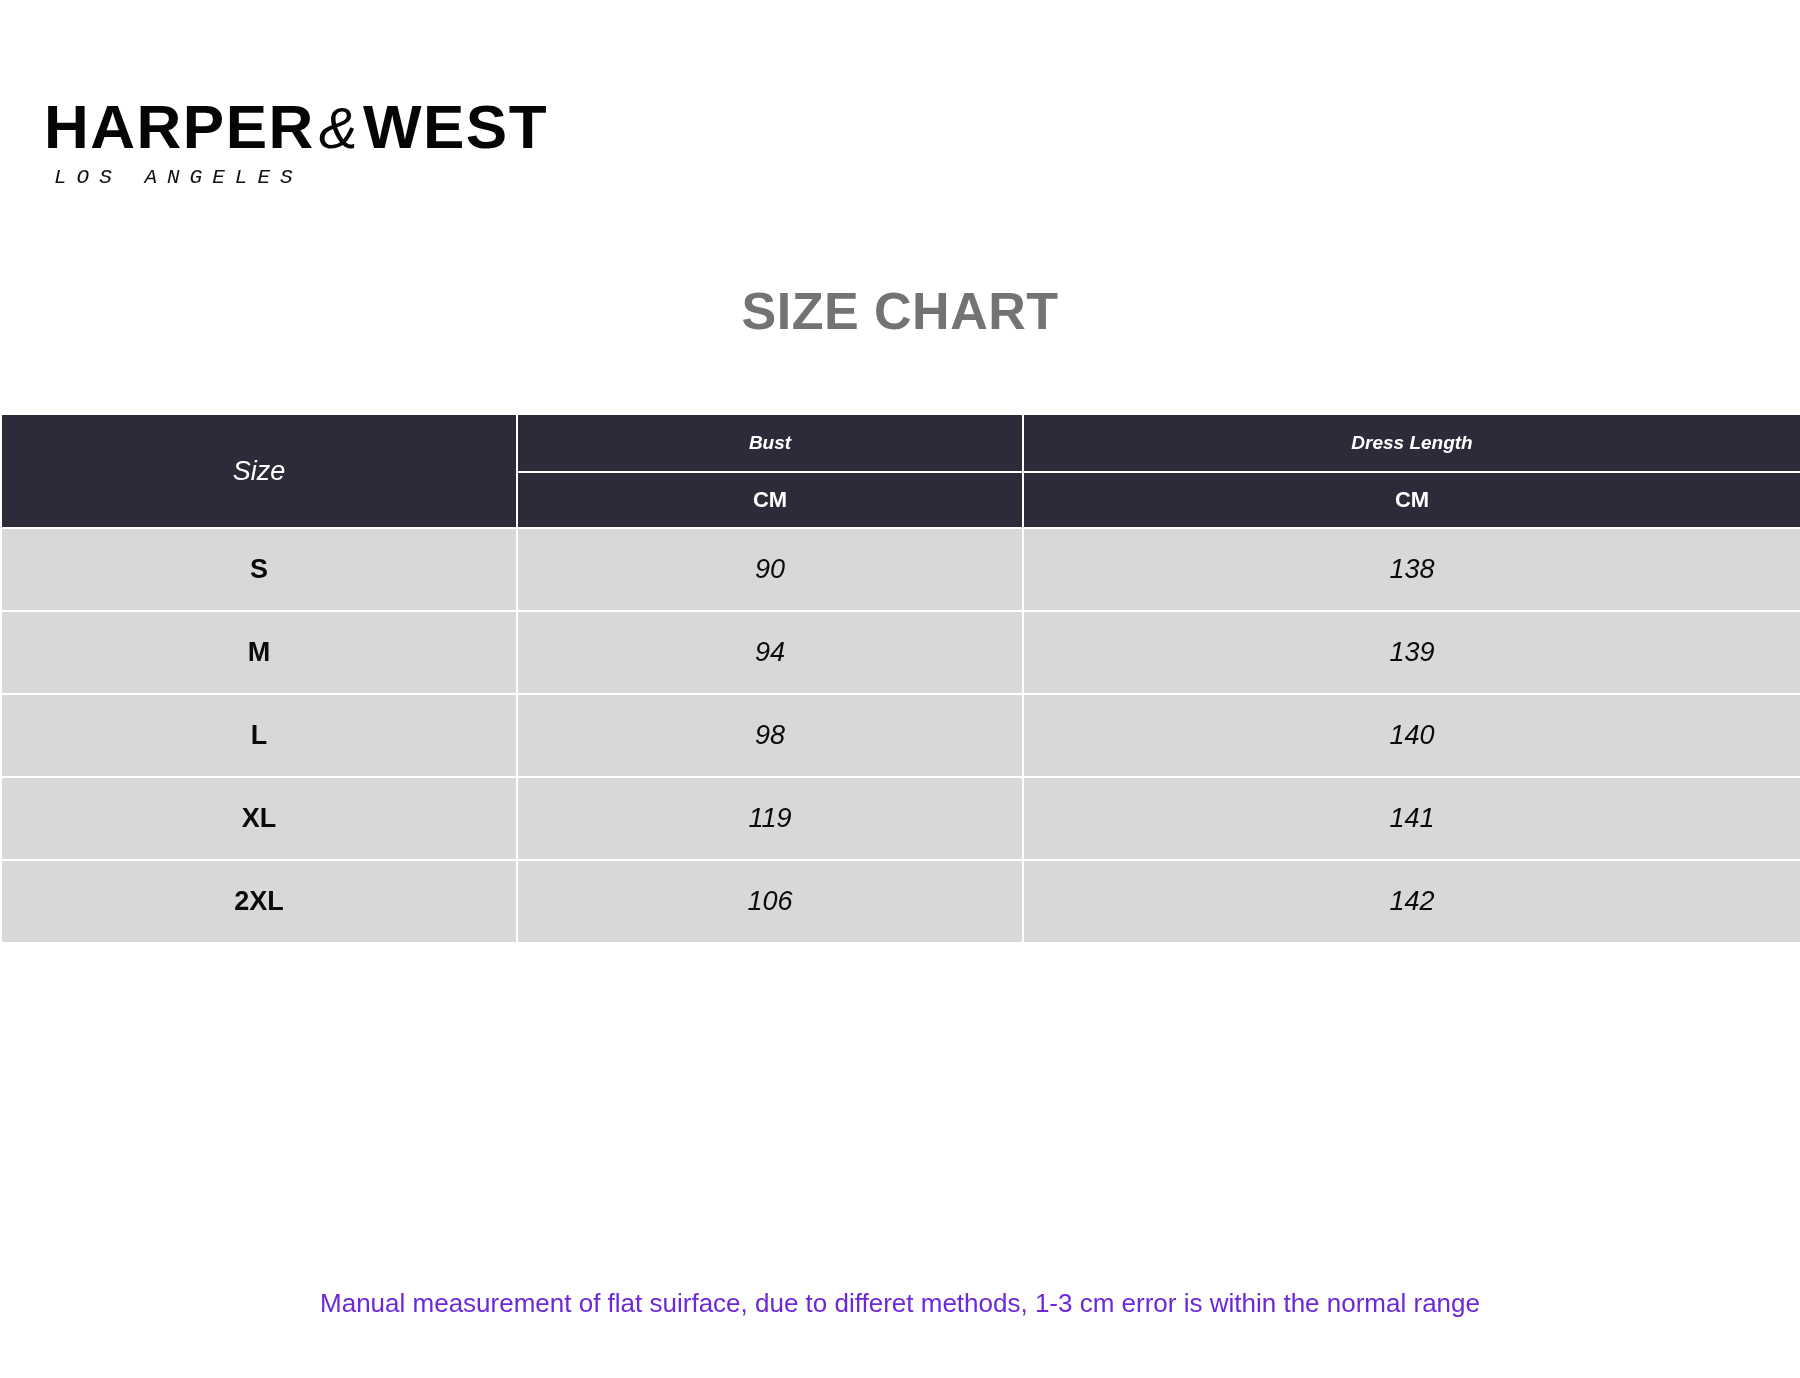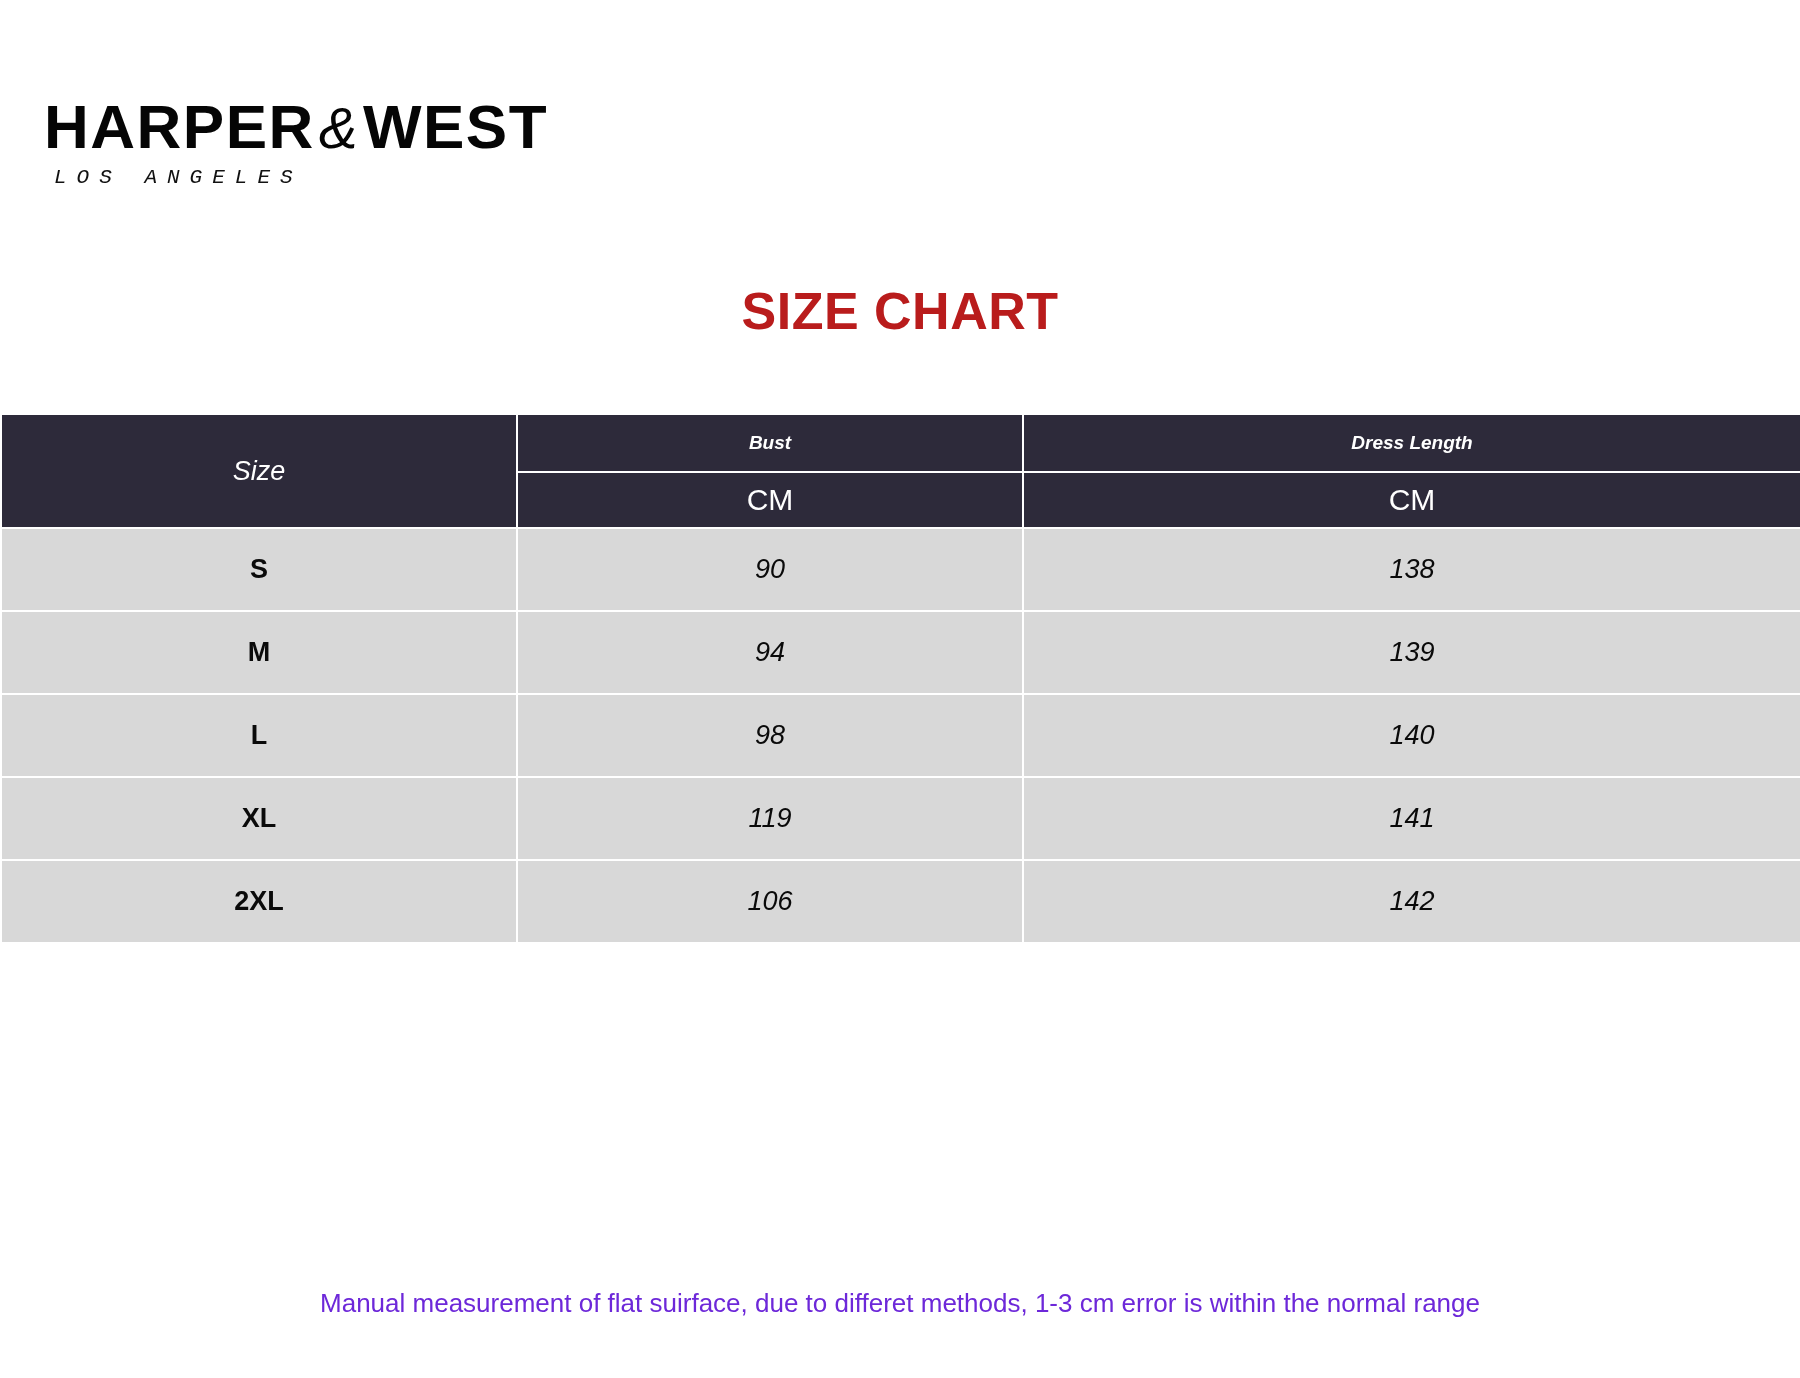--- a/index.html
+++ b/index.html
@@ -50,21 +50,21 @@
   }
 
   
   .page-title {
     margin-top: 92px;
     width: 100%;
     text-align: center;
     font-size: 52px;
     font-weight: 700;
     letter-spacing: 0.5px;
-    color: #b91c1c;
+    color: #737373;
   }
 
   
   .table-wrap {
     margin-top: 72px;
     width: 1800px;
   }
   table.size-table {
     width: 1800px;
     border-collapse: collapse;
@@ -89,23 +89,23 @@
     font-weight: 400;
     height: 110px;
   }
   th.hd-group {
     font-size: 19px;
     font-style: italic;
     font-weight: 700;
     height: 56px;
   }
   th.hd-unit {
-    font-size: 30px;
+    font-size: 22px;
     font-style: normal;
-    font-weight: 400;
+    font-weight: 700;
     height: 54px;
   }
 
   
   .size-table tbody td {
     background: #d8d8d8;
     border: 2px solid #ffffff;
     height: 81px;
     padding: 0;
     text-align: center;

